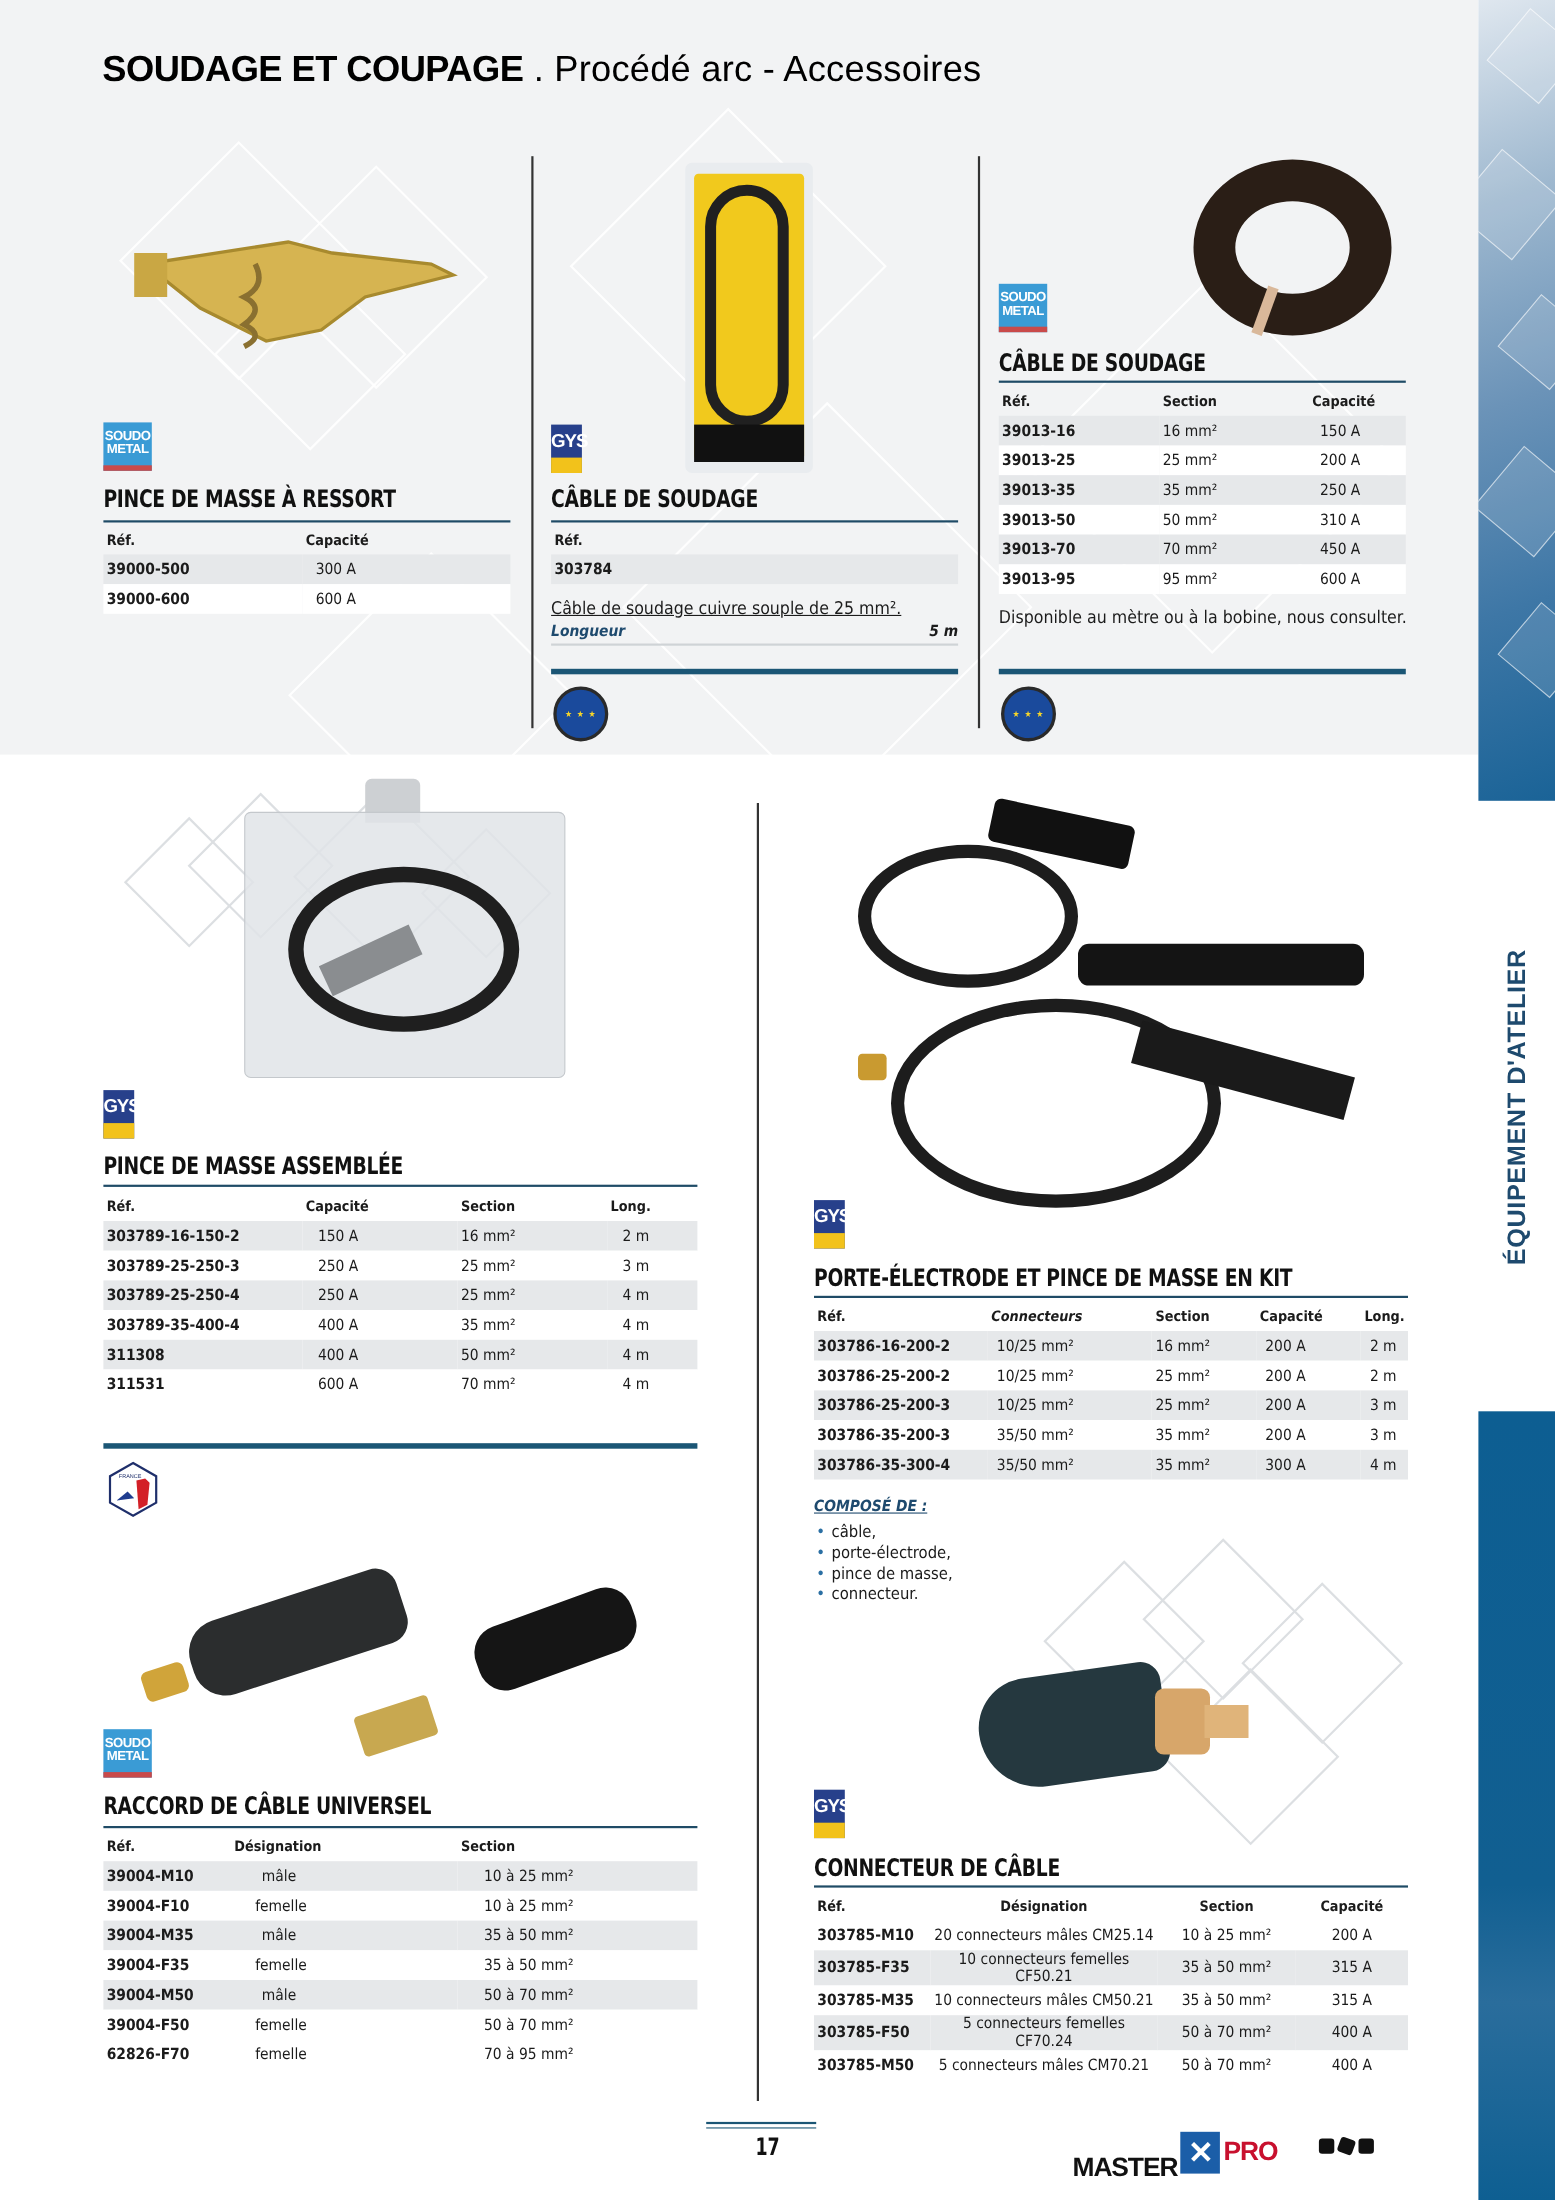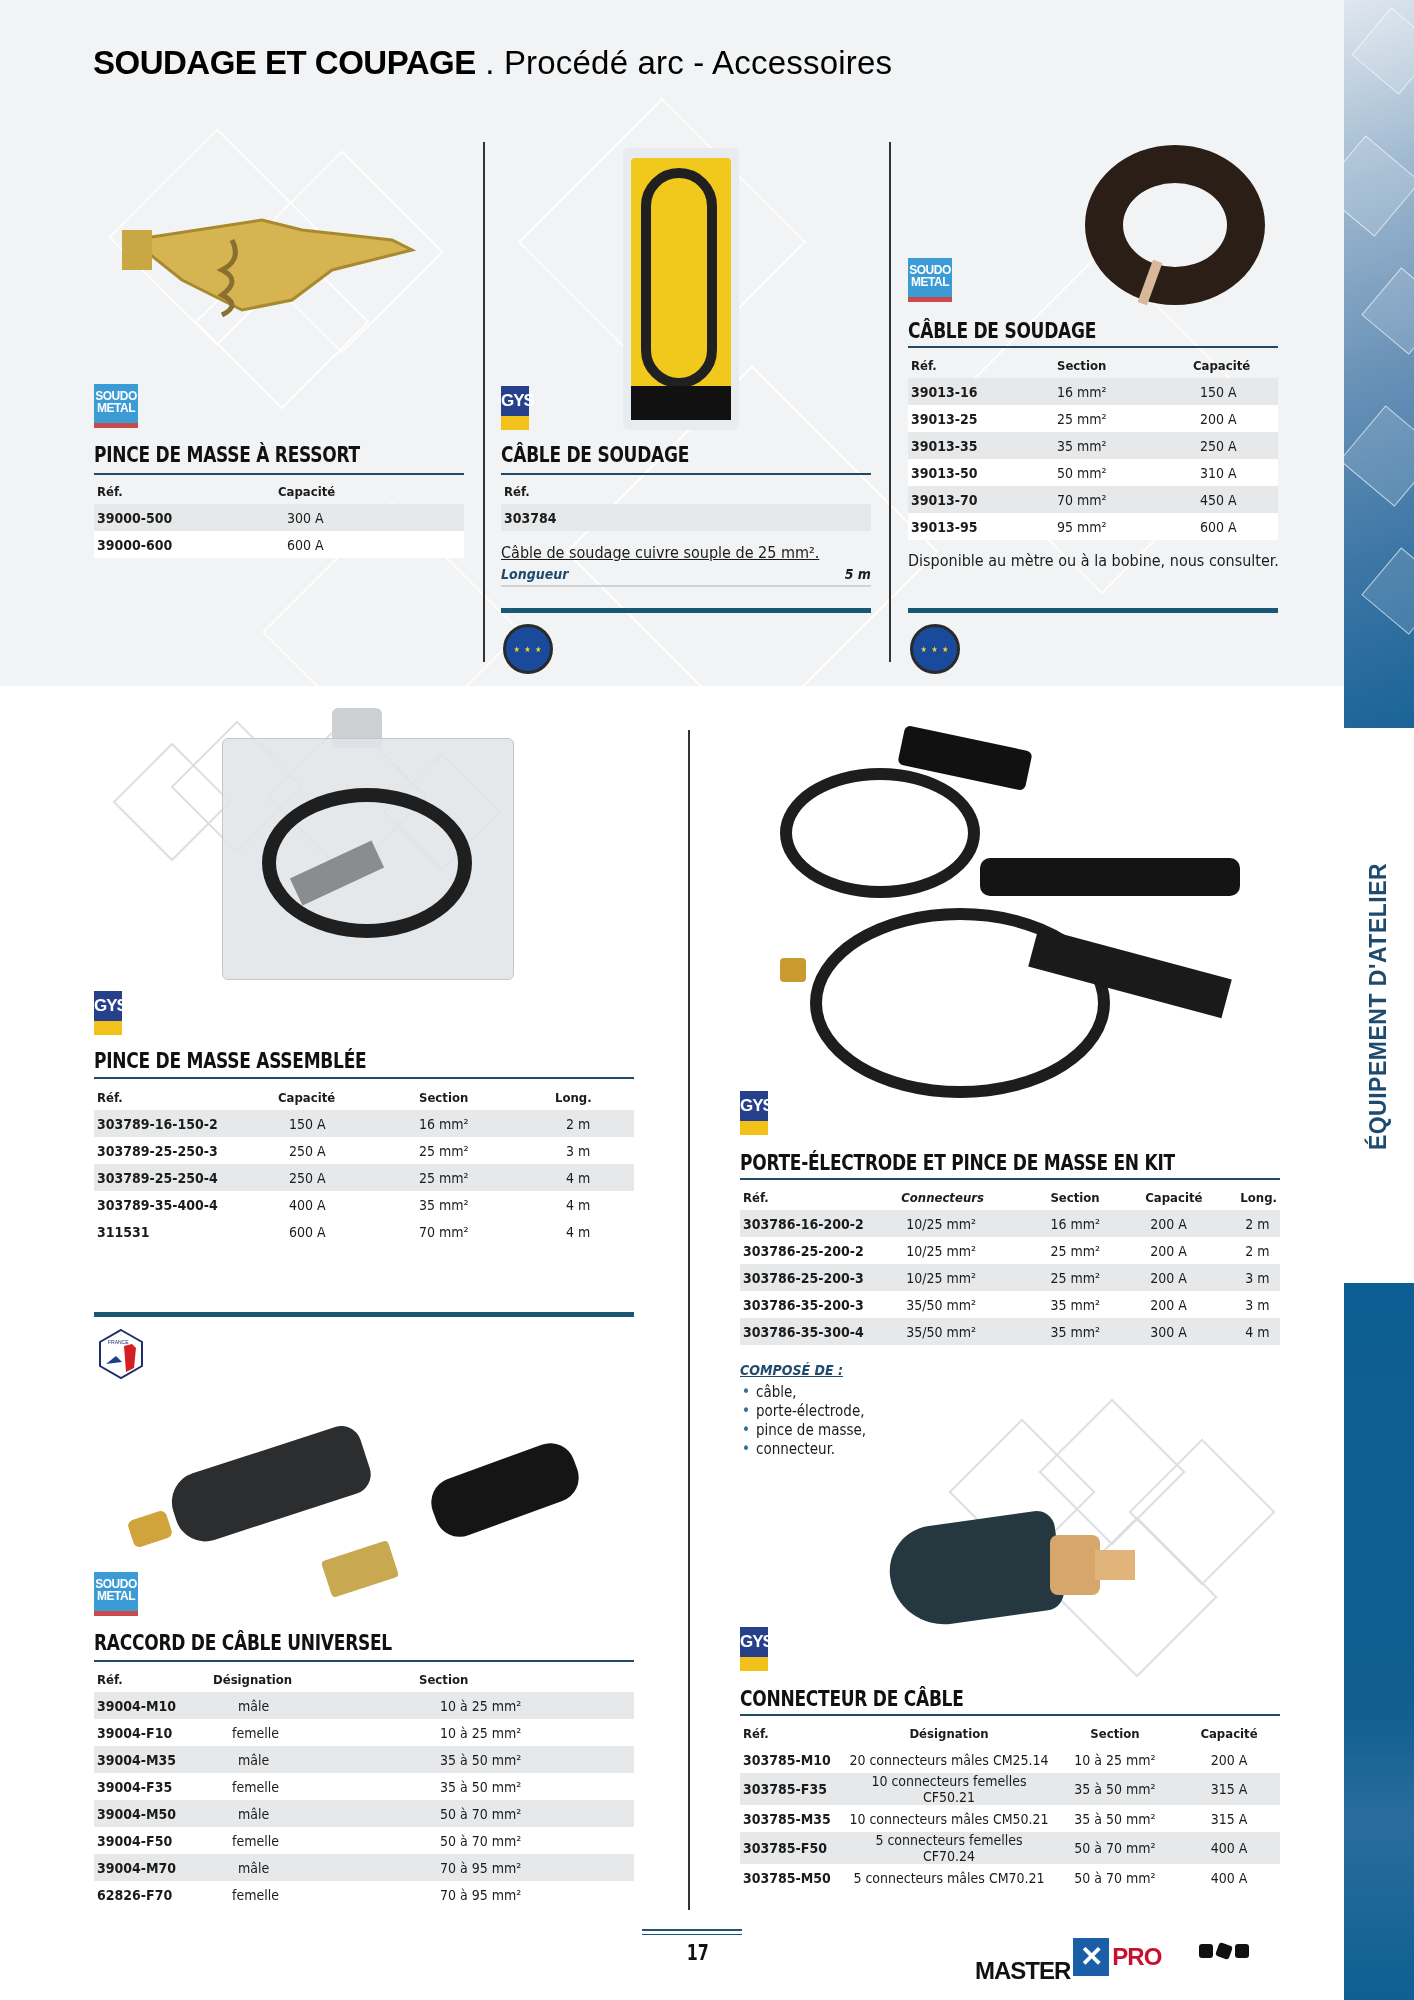--- a/index.html
+++ b/index.html
@@ -232,20 +232,26 @@
         <td style="padding-left:14px;">250 A</td>
         <td>25 mm²</td>
         <td style="padding-left:14px;">4 m</td>
       </tr>
     <tr class="even">
         <td class="ref">303789-35-400-4</td>
         <td style="padding-left:14px;">400 A</td>
         <td>35 mm²</td>
         <td style="padding-left:14px;">4 m</td>
       </tr>
+    <tr class="odd">
+        <td class="ref">311308</td>
+        <td style="padding-left:14px;">400 A</td>
+        <td>50 mm²</td>
+        <td style="padding-left:14px;">4 m</td>
+      </tr>
     <tr class="even">
         <td class="ref">311531</td>
         <td style="padding-left:14px;">600 A</td>
         <td>70 mm²</td>
         <td style="padding-left:14px;">4 m</td>
       </tr>
   </tbody>
 </table>
 <div class="thick-rule" style="left:94px;top:1312px;width:540px;"></div>
 
@@ -299,25 +305,20 @@
     <tr class="odd">
         <td class="ref">39004-M50</td>
         <td style="padding-left:28px;">mâle</td>
         <td style="padding-left:24px;">50 à 70 mm²</td>
       </tr>
     <tr class="even">
         <td class="ref">39004-F50</td>
         <td style="padding-left:22px;">femelle</td>
         <td style="padding-left:24px;">50 à 70 mm²</td>
       </tr>
-    <tr class="odd">
-        <td class="ref">39004-M70</td>
-        <td style="padding-left:28px;">mâle</td>
-        <td style="padding-left:24px;">70 à 95 mm²</td>
-      </tr>
     <tr class="even">
         <td class="ref">62826-F70</td>
         <td style="padding-left:22px;">femelle</td>
         <td style="padding-left:24px;">70 à 95 mm²</td>
       </tr>
   </tbody>
 </table>
 
 <div class="photo" style="left:760px;top:728px;width:520px;height:380px;">
   <div style="position:absolute;left:20px;top:40px;width:200px;height:130px;border:12px solid #1d1d1d;border-radius:50%;box-sizing:border-box;"></div>

